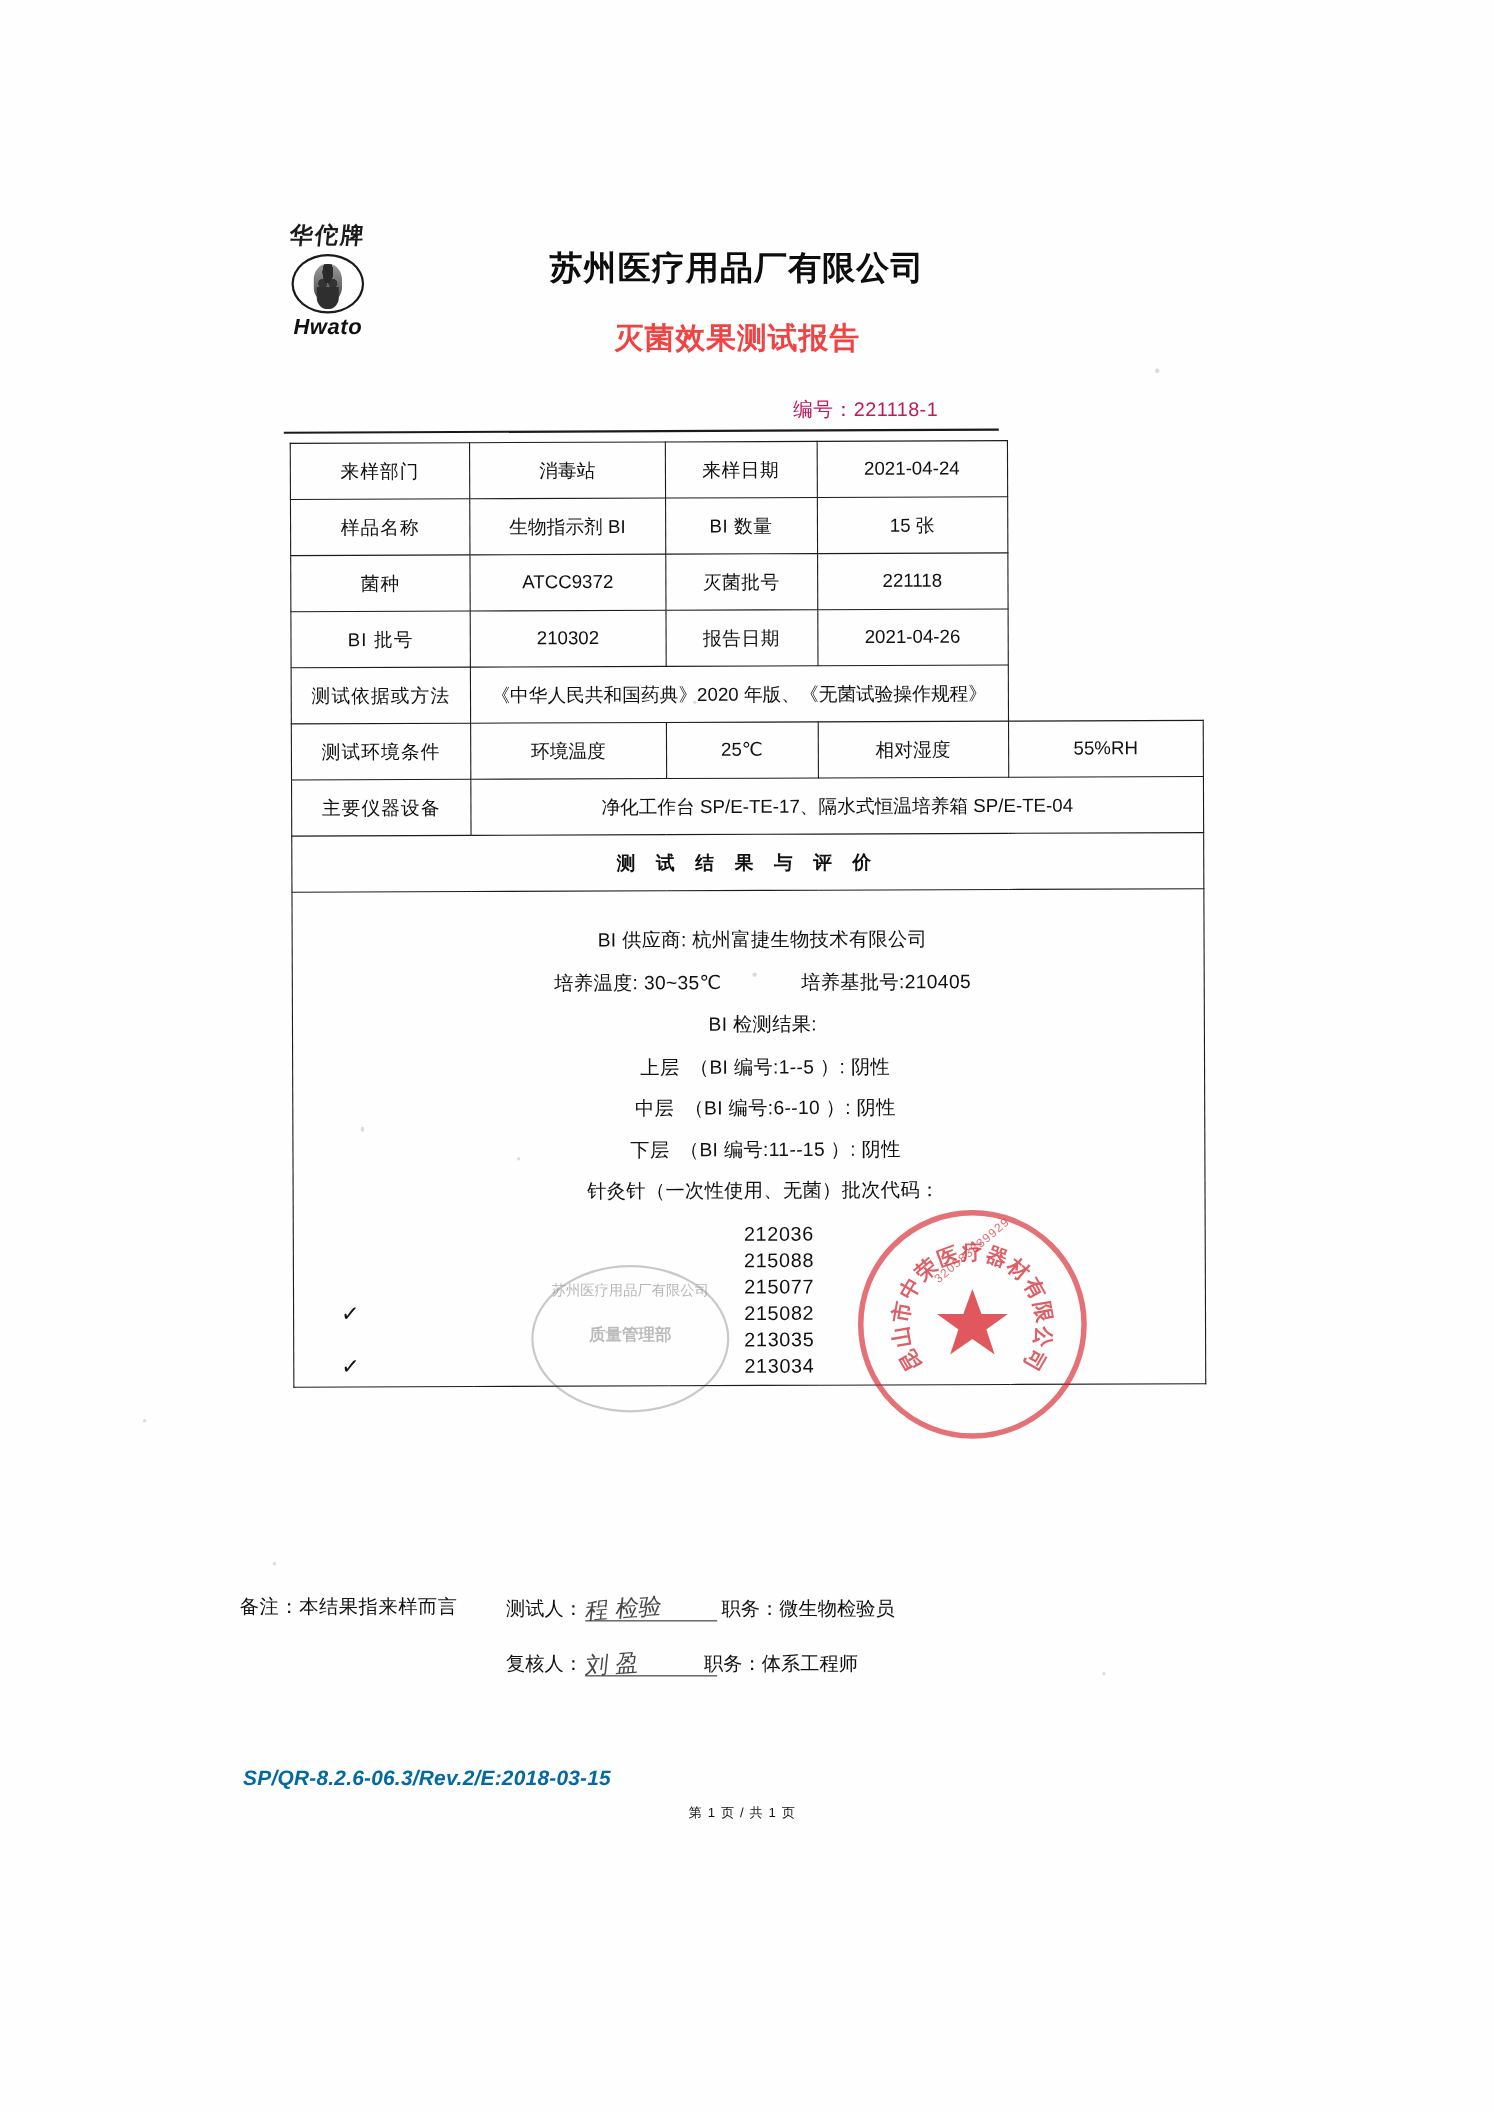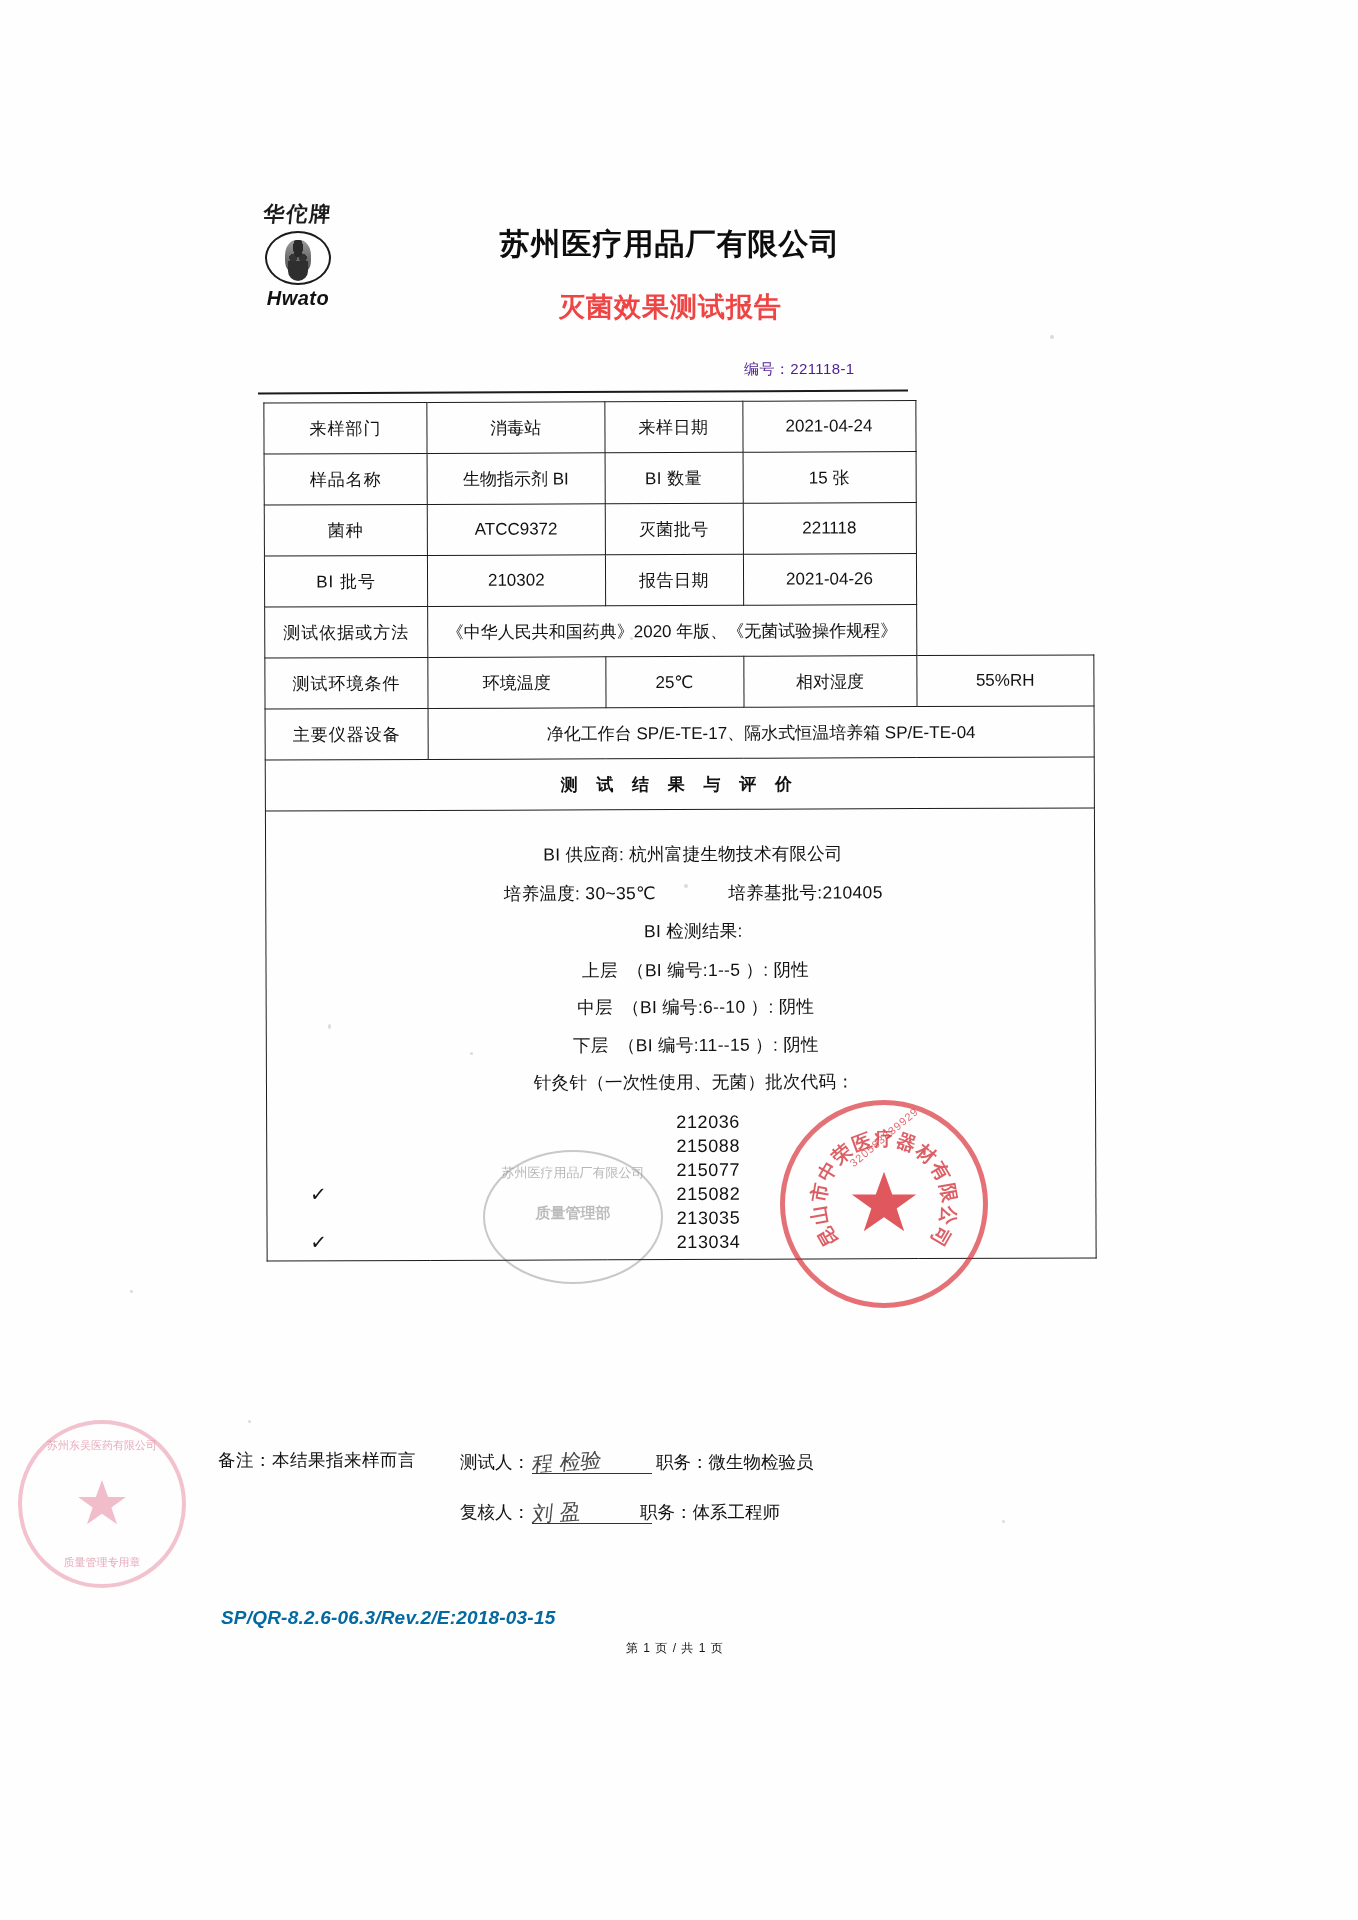--- a/index.html
+++ b/index.html
@@ -105,25 +105,25 @@
     margin-top: 24px;
     font-family: "DejaVu Sans", "Liberation Sans", sans-serif;
     font-size: 27px;
     font-weight: bold;
     letter-spacing: 1px;
     color: #ef4444;
   }
 
   .report-no {
     position: absolute;
-    left: 744px;
+    left: 721px;
     top: 360px;
-    font-size: 15px;
+    font-size: 18px;
     letter-spacing: 0.4px;
-    color: #4c1d95;
+    color: #be185d;
   }
   .rule-under-no {
     position: absolute;
     left: 258px;
     top: 391px;
     width: 650px;
     height: 2px;
     background: #1a1a1a;
     transform: rotate(-0.25deg);
   }
@@ -520,27 +520,20 @@
         <span style="transform: rotate(80deg) translate(-50%, -78px) rotate(0deg);">限</span>
         <span style="transform: rotate(100deg) translate(-50%, -78px) rotate(0deg);">公</span>
         <span style="transform: rotate(120deg) translate(-50%, -78px) rotate(0deg);">司</span>
       </div>
     <div class="seal-code">320583839929</div>
     <svg class="star" viewBox="0 0 100 100">
       <polygon fill="currentColor" points="50,4 61.8,36.4 96,36.4 68.1,56.6 78.9,89 50,68.8 21.1,89 31.9,56.6 4,36.4 38.2,36.4"></polygon>
     </svg>
   </div>
 
-  <div class="seal-pink">
-    <div class="pt top">苏州东吴医药有限公司</div>
-    <svg class="star" viewBox="0 0 100 100">
-      <polygon fill="currentColor" points="50,4 61.8,36.4 96,36.4 68.1,56.6 78.9,89 50,68.8 21.1,89 31.9,56.6 4,36.4 38.2,36.4"></polygon>
-    </svg>
-    <div class="pt bot">质量管理专用章</div>
-  </div>
 
   <div class="speck" style="left:1050px; top:335px; width:4px; height:4px;"></div>
   <div class="speck" style="left:684px; top:884px; width:4px; height:4px;"></div>
   <div class="speck" style="left:470px; top:1052px; width:3px; height:3px;"></div>
   <div class="speck" style="left:328px; top:1024px; width:3px; height:5px;"></div>
   <div class="speck" style="left:130px; top:1290px; width:3px; height:3px;"></div>
   <div class="speck" style="left:1002px; top:1520px; width:3px; height:3px;"></div>
   <div class="speck" style="left:248px; top:1420px; width:3px; height:3px;"></div>
   <div class="speck" style="left:630px; top:637px; width:3px; height:3px;"></div>
 </div>

